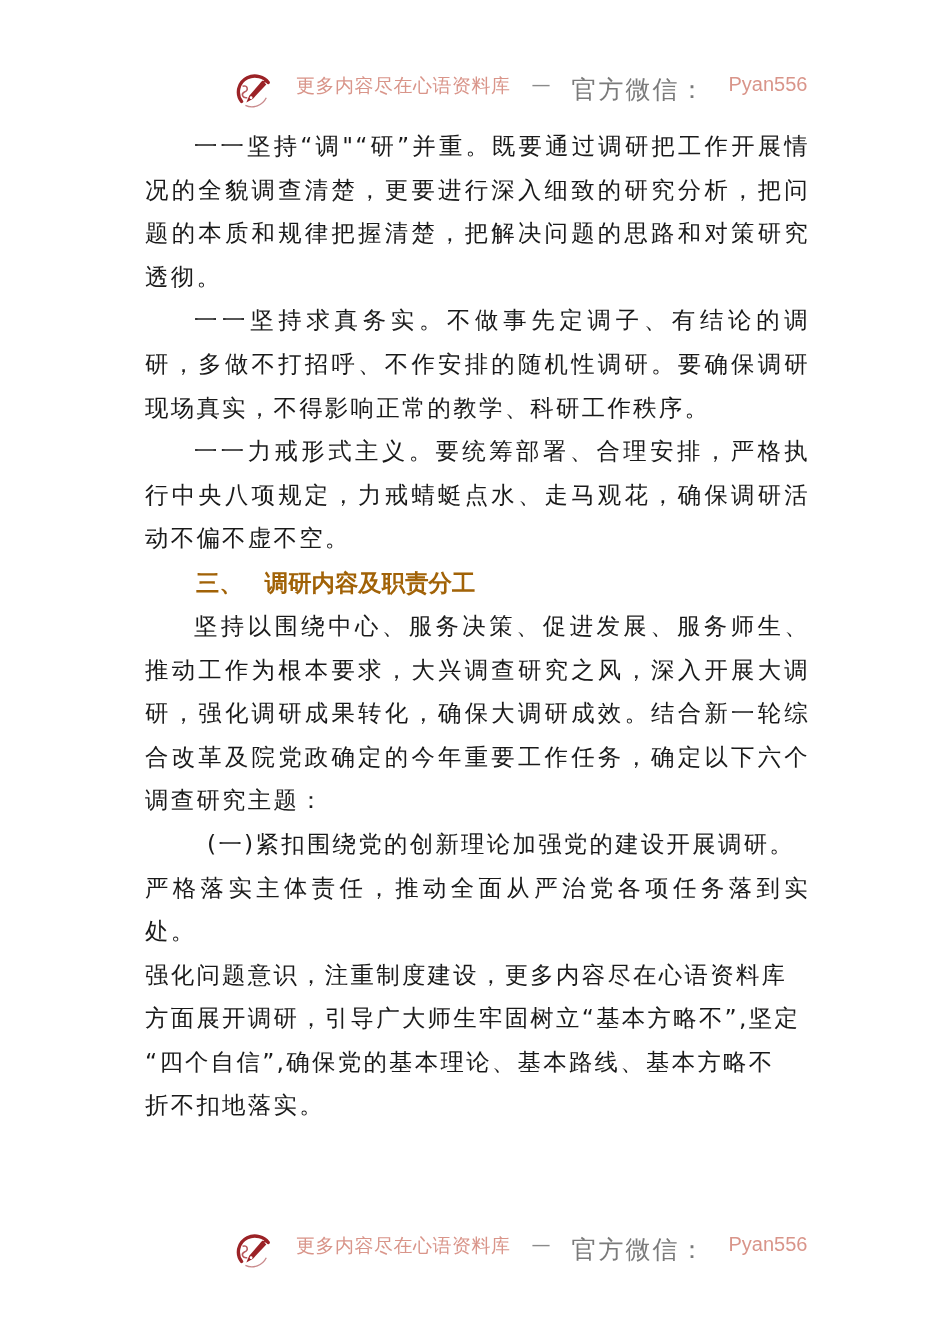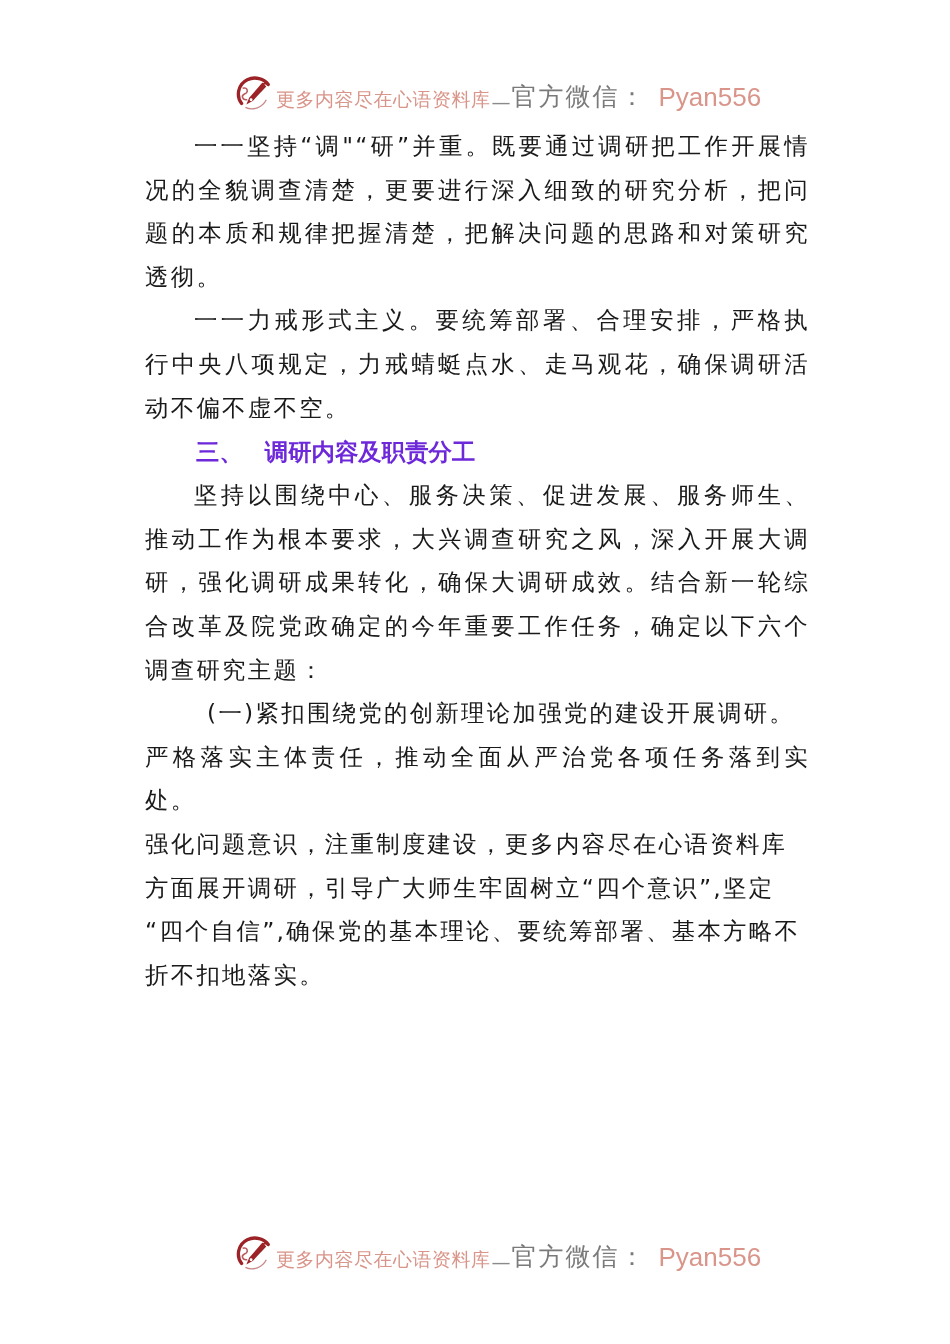--- a/index.html
+++ b/index.html
@@ -14,21 +14,22 @@
     overflow: hidden;
     font-family: "DejaVu Sans", "Liberation Sans", sans-serif;
     color: #111111;
   }
   .watermark {
     position: absolute;
     left: 234px;
     width: 500px;
     height: 40px;
     display: flex;
-    align-items: flex-end;
+    align-items: flex-start;
+    gap: 20px;
   }
   .watermark.top { top: 73px; }
   .watermark.bottom { top: 1233px; }
   .wm-logo {
     width: 38px;
     height: 38px;
     margin-right: 4px;
     flex: 0 0 auto;
   }
   .wm-red {
@@ -45,23 +46,23 @@
   }
   .wm-gray {
     font-family: "DejaVu Serif", "Liberation Serif", serif;
     font-size: 25px;
     color: #7a7a7a;
     white-space: nowrap;
     letter-spacing: 2px;
   }
   .wm-id {
     font-family: "Liberation Sans", sans-serif;
-    font-size: 26px;
+    font-size: 20px;
     color: #d9958a;
-    margin-left: 12px;
+    margin-left: 2px;
   }
 
   .content {
     position: absolute;
     left: 145px;
     top: 125px;
     width: 665px;
   }
   .para {
     font-size: 23.4px;
@@ -73,21 +74,21 @@
   }
   .indent { text-indent: 49px; }
   .indent-wide { text-indent: 62px; }
   .heading {
     font-family: "Liberation Sans", "DejaVu Sans", sans-serif;
     font-weight: bold;
     font-size: 23.4px;
     line-height: 44px;
     margin: 0;
     padding-left: 51px;
-    color: #6d28d9;
+    color: #a16207;
   }
   .heading .num { margin-right: 22px; }
 </style>
 </head>
 <body>
 
 <div class="watermark top">
   <svg class="wm-logo" viewBox="0 0 40 40">
     <path d="M8 30 C2 22 4 10 14 5 C22 1 32 4 36 10" fill="none" stroke="#9b2226" stroke-width="3.5" stroke-linecap="round"></path>
     <path d="M36 10 C34 8 30 9 28 12" fill="none" stroke="#9b2226" stroke-width="2"></path>
@@ -97,34 +98,35 @@
     <path d="M12 34 C20 38 30 34 34 26" fill="none" stroke="#c98a8c" stroke-width="1.4"></path>
   </svg>
   <span class="wm-red">更多内容尽在心语资料库</span>
   <span class="wm-dash">—</span>
   <span class="wm-gray">官方微信：</span>
   <span class="wm-id">Pyan556</span>
 </div>
 
 <div class="content">
   <p class="para indent">一一坚持“调"“研”并重。既要通过调研把工作开展情况的全貌调查清楚，更要进行深入细致的研究分析，把问题的本质和规律把握清楚，把解决问题的思路和对策研究透彻。</p>
+  <p class="para indent">一一坚持求真务实。不做事先定调子、有结论的调研，多做不打招呼、不作安排的随机性调研。要确保调研现场真实，不得影响正常的教学、科研工作秩序。</p>
   <p class="para indent">一一力戒形式主义。要统筹部署、合理安排，严格执行中央八项规定，力戒蜻蜓点水、走马观花，确保调研活动不偏不虚不空。</p>
 
   <h2 class="heading">
     <span class="num">三、</span><span>调研内容及职责分工</span>
   </h2>
 
   <p class="para indent">坚持以围绕中心、服务决策、促进发展、服务师生、推动工作为根本要求，大兴调查研究之风，深入开展大调研，强化调研成果转化，确保大调研成效。结合新一轮综合改革及院党政确定的今年重要工作任务，确定以下六个调查研究主题：</p>
 
   <div>
     <div class="para indent-wide">(一)紧扣围绕党的创新理论加强党的建设开展调研。</div>
     <div class="para">严格落实主体责任，推动全面从严治党各项任务落到实处。</div>
     <div class="para">强化问题意识，注重制度建设，更多内容尽在心语资料库</div>
-    <div class="para">方面展开调研，引导广大师生牢固树立“四个意识”,坚定</div>
-    <div class="para">“四个自信”,确保党的基本理论、要统筹部署、基本方略不</div>
+    <div class="para">方面展开调研，引导广大师生牢固树立“基本方略不”,坚定</div>
+    <div class="para">“四个自信”,确保党的基本理论、基本路线、基本方略不</div>
     <div class="para">折不扣地落实。</div>
   </div>
 </div>
 
 <div class="watermark bottom">
   <svg class="wm-logo" viewBox="0 0 40 40">
     <path d="M8 30 C2 22 4 10 14 5 C22 1 32 4 36 10" fill="none" stroke="#9b2226" stroke-width="3.5" stroke-linecap="round"></path>
     <path d="M36 10 C34 8 30 9 28 12" fill="none" stroke="#9b2226" stroke-width="2"></path>
     <path d="M30 8 L16 24 L13 31 L20 27 L34 12 Z" fill="#9b2226"></path>
     <circle cx="18" cy="26" r="1.5" fill="#ffffff"></circle>

